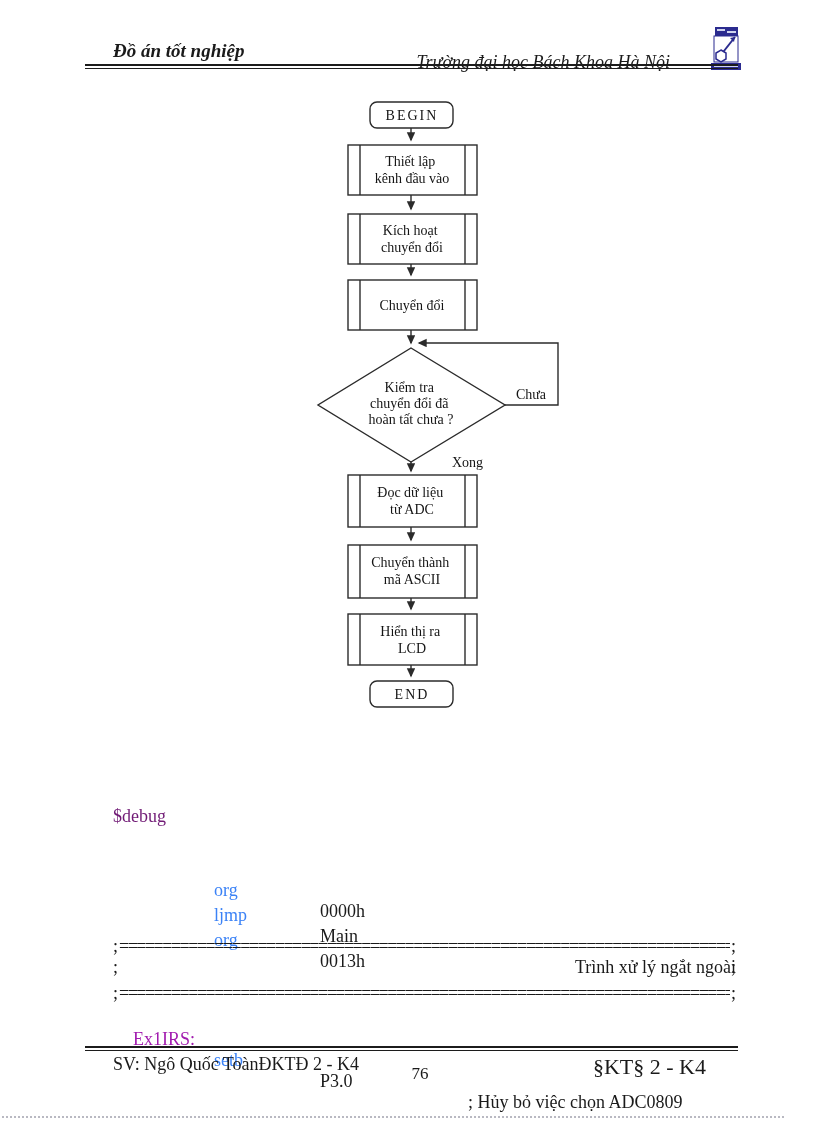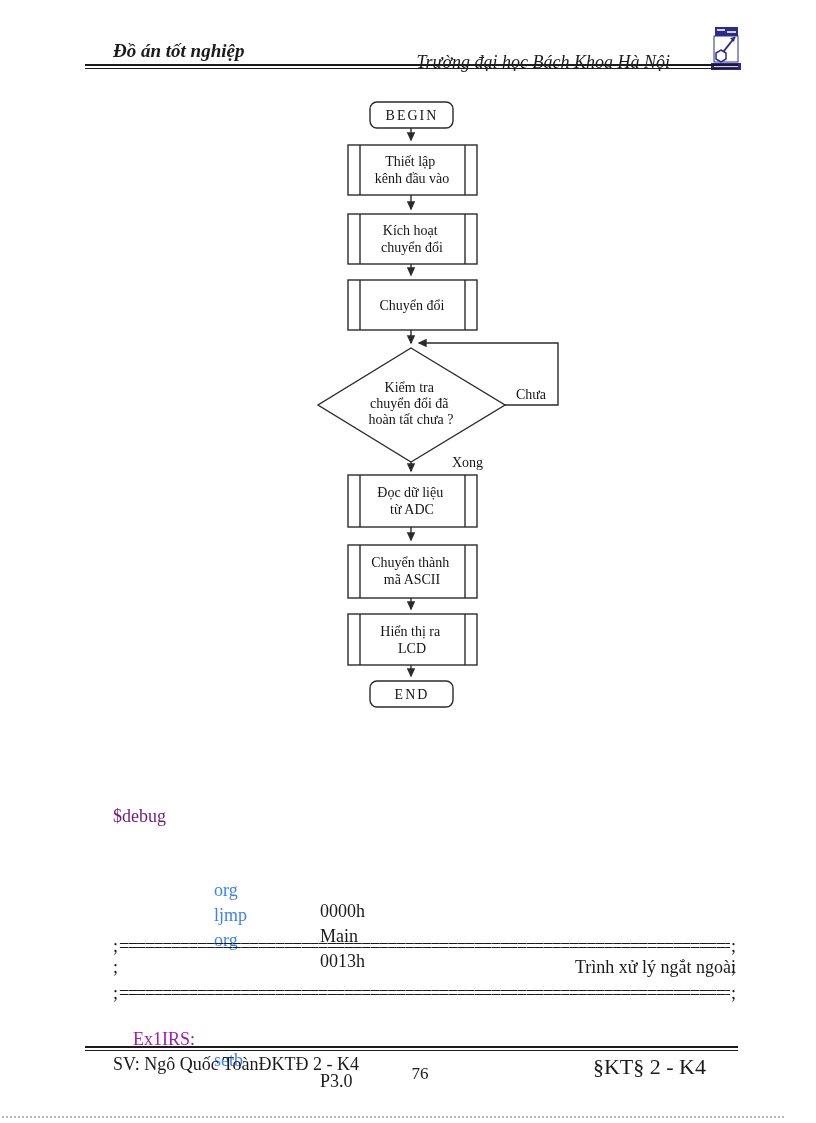--- a/index.html
+++ b/index.html
@@ -198,20 +198,21 @@
   <div class="sep" style="top:983px;">
     <span>;</span>
       <span class="fill">==========================================================================================</span>
       <span>;</span>
   </div>
 
   <div class="cl" style="top:1008px;">
     <span class="c-label">Ex1IRS:</span>
     <span class="c-mn">setb</span>
     <span class="c-op">P3.0</span>
+    <span class="c-cm">; Hủy bỏ việc chọn ADC0809</span>
   </div>
 
   <div class="ftr-rule"></div>
   <div class="ftr-left">SV: Ngô Quốc ToànĐKTĐ 2 - K4</div>
   <div class="ftr-right">§KT§ 2 - K4</div>
   <div class="pagenum">76</div>
   <div class="dotted"></div>
 
 </div>
 

